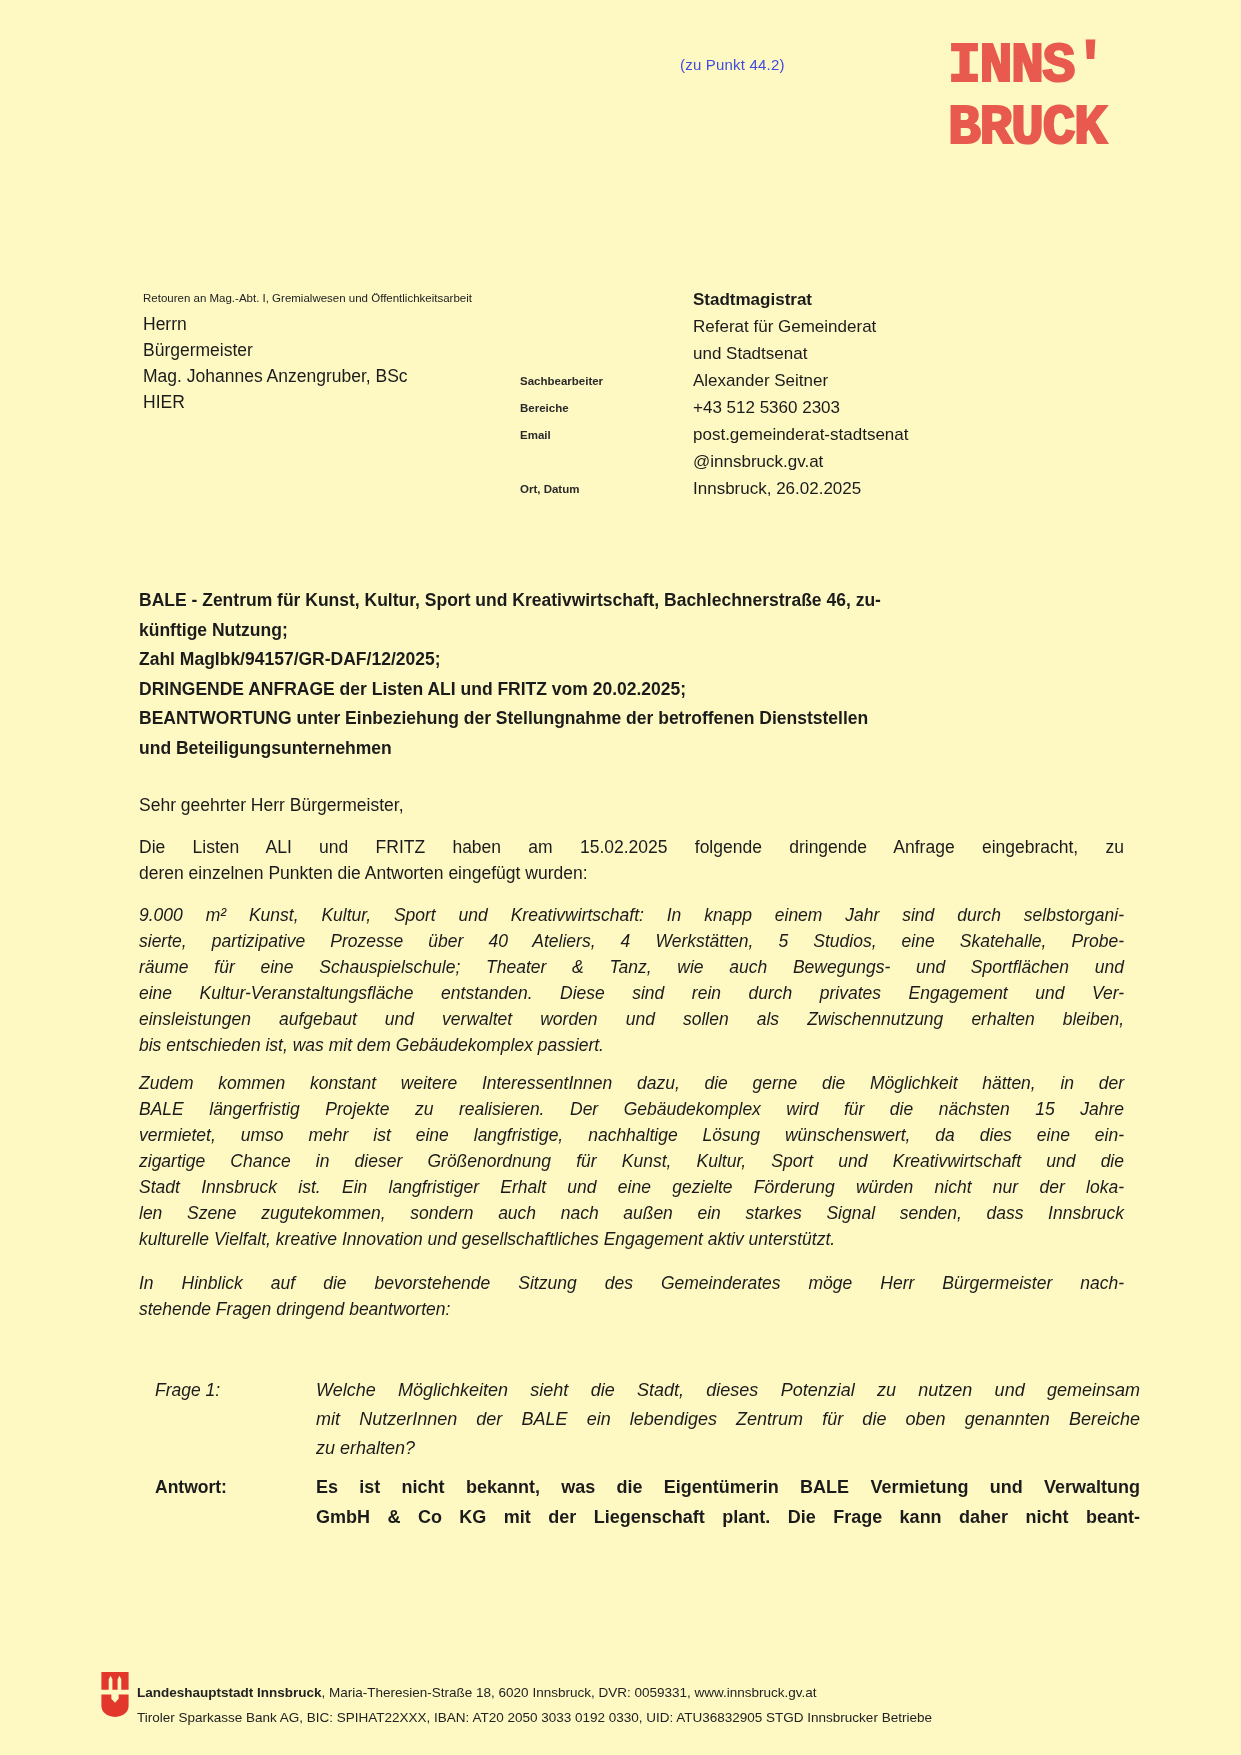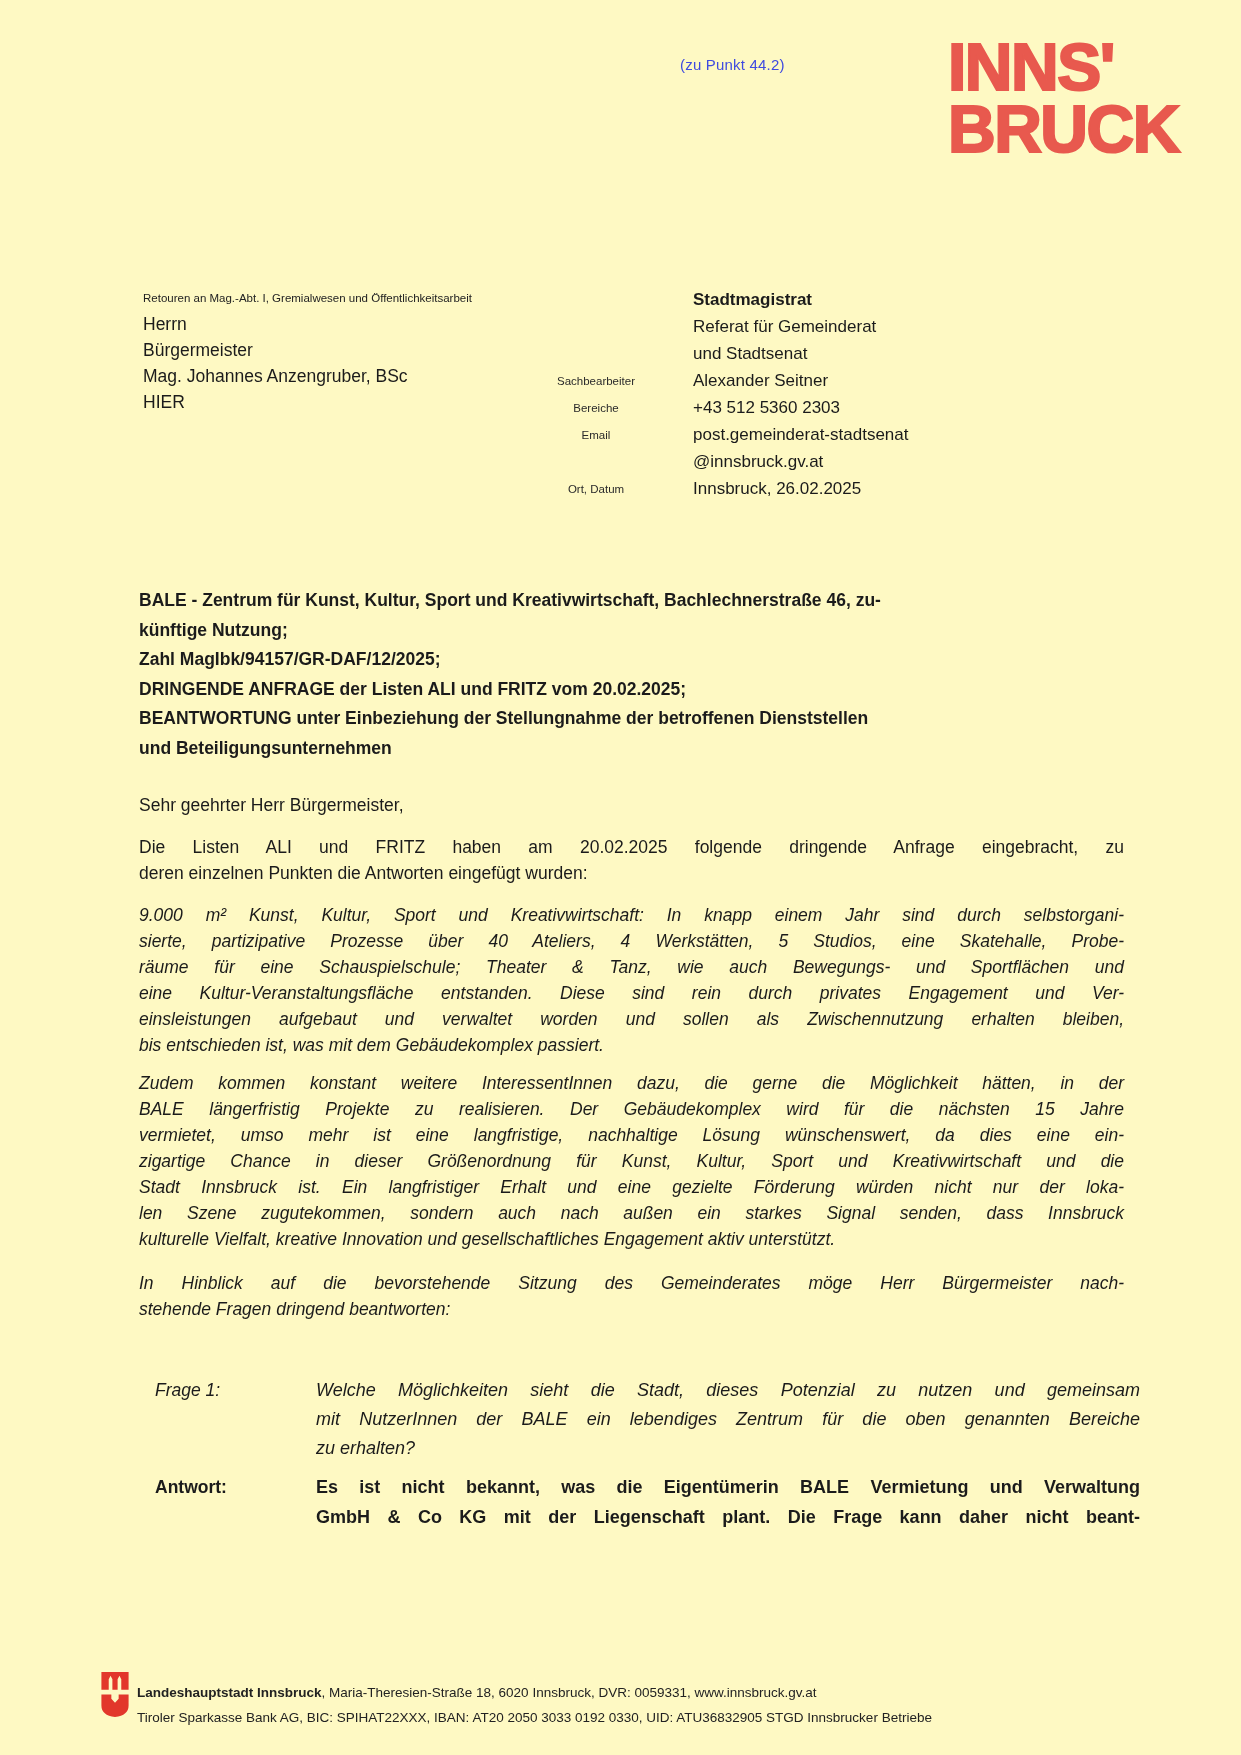--- a/index.html
+++ b/index.html
@@ -13,35 +13,36 @@
     overflow:hidden;
   }
   
   .note{
     position:absolute;left:680px;top:56px;
     font-size:15px;letter-spacing:.2px;
   }
   .logo{
     position:absolute;left:948px;top:36px;
     font-weight:700;
-    font-size:66px;line-height:62px;
+    font-size:55px;line-height:62px;
     letter-spacing:-1.5px;
+    font-family:Liberation Mono, monospace;
     -webkit-text-stroke:2.2px currentColor;
   }
   
   .recipient{position:absolute;left:143px;top:290px;}
   .return-note{font-size:11.5px;line-height:16px;margin-bottom:5px;color:#222;}
   .recipient .rline{font-size:17.5px;line-height:26px;}
   
   .contact{position:absolute;left:520px;top:286px;}
   .crow{display:flex;align-items:flex-start;}
   .clabel{
     width:152px;margin-right:21px;flex:none;
-    text-align:center;font-size:11.5px;color:#2a2a2a;
-    padding-top:7px;line-height:14px;
+    text-align:left;font-size:11.5px;color:#2a2a2a;
+    padding-top:7px;line-height:14px;font-weight:bold;
   }
   .cvalue{font-size:17px;line-height:27px;white-space:nowrap;}
   .cvalue.bold{font-weight:700;}
   
   .subject{
     position:absolute;left:139px;top:586px;width:985px;
     font-weight:700;font-size:17.5px;line-height:29.5px;
   }
   
   .salutation{position:absolute;left:139px;top:792px;font-size:17.5px;line-height:26px;}
@@ -125,21 +126,21 @@
       <div>künftige Nutzung;</div>
       <div>Zahl MagIbk/94157/GR-DAF/12/2025;</div>
       <div>DRINGENDE ANFRAGE der Listen ALI und FRITZ vom 20.02.2025;</div>
       <div>BEANTWORTUNG unter Einbeziehung der Stellungnahme der betroffenen Dienststellen</div>
       <div>und Beteiligungsunternehmen</div>
     </div>
 
   <div class="salutation">Sehr geehrter Herr Bürgermeister,</div>
 
   <div class="para p-intro">
-      <div class="jl">Die Listen ALI und FRITZ haben am 20.02.2025 folgende dringende Anfrage eingebracht, zu</div>
+      <div class="jl">Die Listen ALI und FRITZ haben am 15.02.2025 folgende dringende Anfrage eingebracht, zu</div>
       <div>deren einzelnen Punkten die Antworten eingefügt wurden:</div>
     </div>
 
   <div class="para italic p-q1">
       <div class="jl">9.000 m² Kunst, Kultur, Sport und Kreativwirtschaft: In knapp einem Jahr sind durch selbstorgani-</div>
       <div class="jl">sierte, partizipative Prozesse über 40 Ateliers, 4 Werkstätten, 5 Studios, eine Skatehalle, Probe-</div>
       <div class="jl">räume für eine Schauspielschule; Theater &amp; Tanz, wie auch Bewegungs- und Sportflächen und</div>
       <div class="jl">eine Kultur-Veranstaltungsfläche entstanden. Diese sind rein durch privates Engagement und Ver-</div>
       <div class="jl">einsleistungen aufgebaut und verwaltet worden und sollen als Zwischennutzung erhalten bleiben,</div>
       <div>bis entschieden ist, was mit dem Gebäudekomplex passiert.</div>

